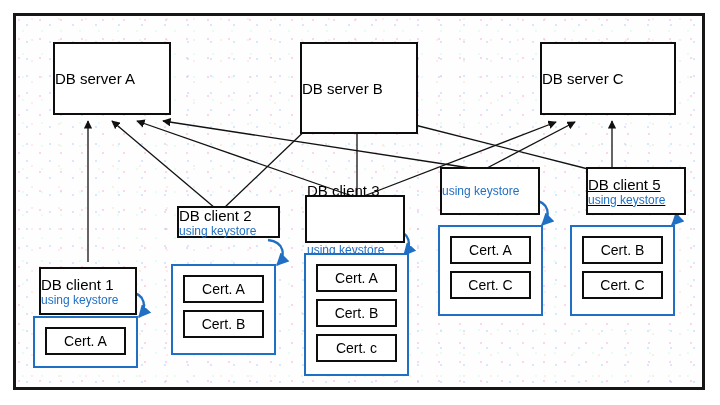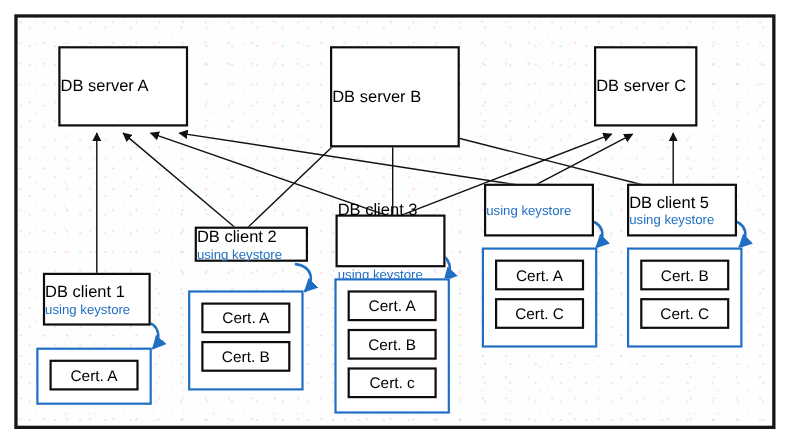--- a/index.html
+++ b/index.html
@@ -141,25 +141,25 @@
   </svg>
 
   <div class="node server" style="left:53px; top:42px; width:118px; height:73px;">
     <span class="title">DB server A</span>
   </div>
 
   <div class="node server" style="left:300px; top:42px; width:118px; height:92px;">
     <span class="title">DB server B</span>
   </div>
 
-  <div class="node server" style="left:540px; top:42px; width:94px; height:73px;">
+  <div class="node server" style="left:540px; top:42px; width:136px; height:73px;">
     <span class="title">DB server C</span>
   </div>
 
-  <div class="node client" style="left:39px; top:248px; width:98px; height:48px;">
+  <div class="node client" style="left:39px; top:267px; width:98px; height:48px;">
     <span class="title">DB client 1</span>
     <span class="sub">using keystore</span>
   </div>
   <div class="keystore" style="left:33px; top:316px; width:105px; height:52px;">
     <div class="cert">Cert. A</div>
   </div>
 
   <div class="node client" style="left:177px; top:206px; width:103px; height:32px;">
     <span class="title">DB client 2</span>
     <span class="sub">using keystore</span>
@@ -180,21 +180,21 @@
   </div>
 
   <div class="node client" style="left:440px; top:167px; width:100px; height:48px;">
     <span class="sub">using keystore</span>
   </div>
   <div class="keystore" style="left:438px; top:225px; width:105px; height:91px;">
     <div class="cert">Cert. A</div>
     <div class="cert">Cert. C</div>
   </div>
 
-  <div class="node client" style="left:570px; top:167px; width:100px; height:48px;">
+  <div class="node client" style="left:586px; top:167px; width:100px; height:48px;text-decoration:underline;">
     <span class="title">DB client 5</span>
     <span class="sub">using keystore</span>
   </div>
   <div class="keystore" style="left:570px; top:225px; width:105px; height:91px;">
     <div class="cert">Cert. B</div>
     <div class="cert">Cert. C</div>
   </div>
 </div>
 
 </body></html>

